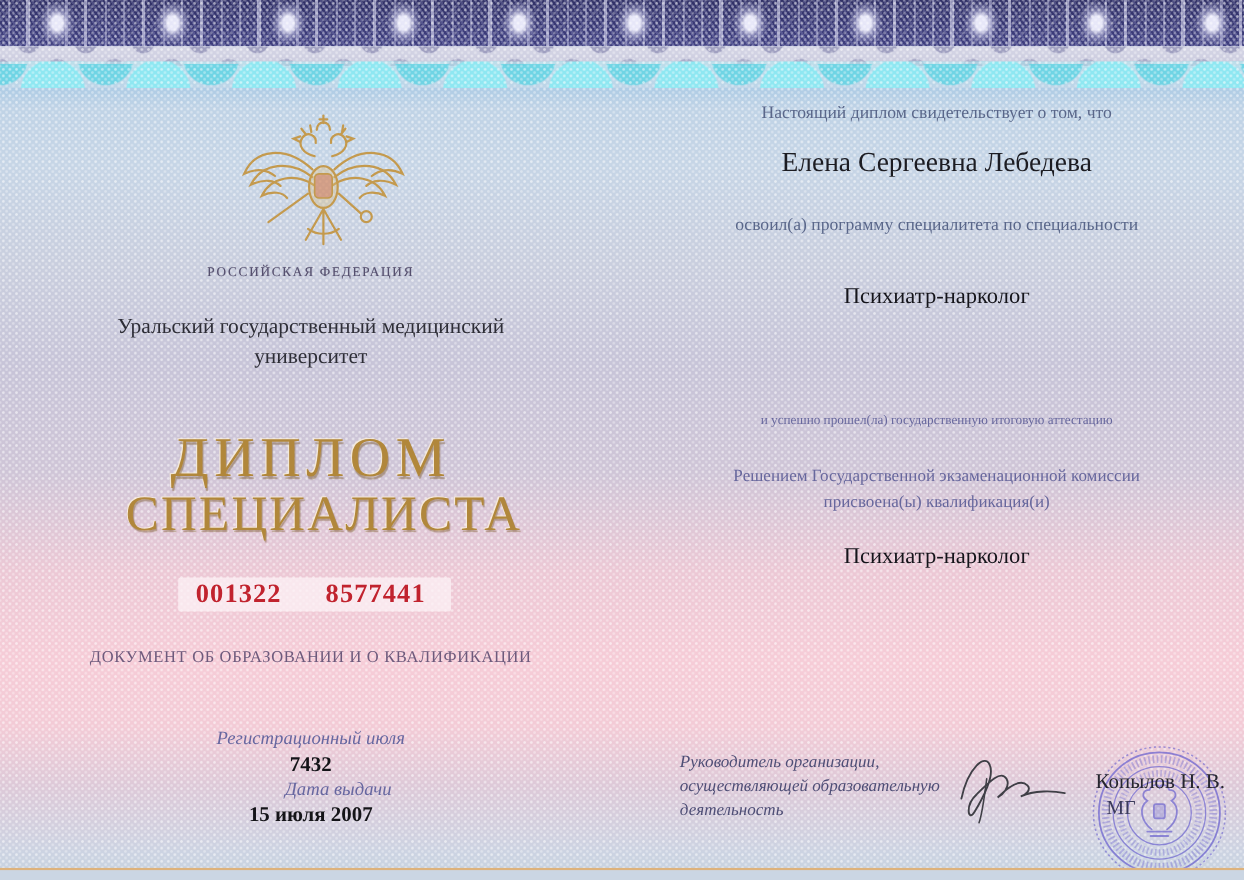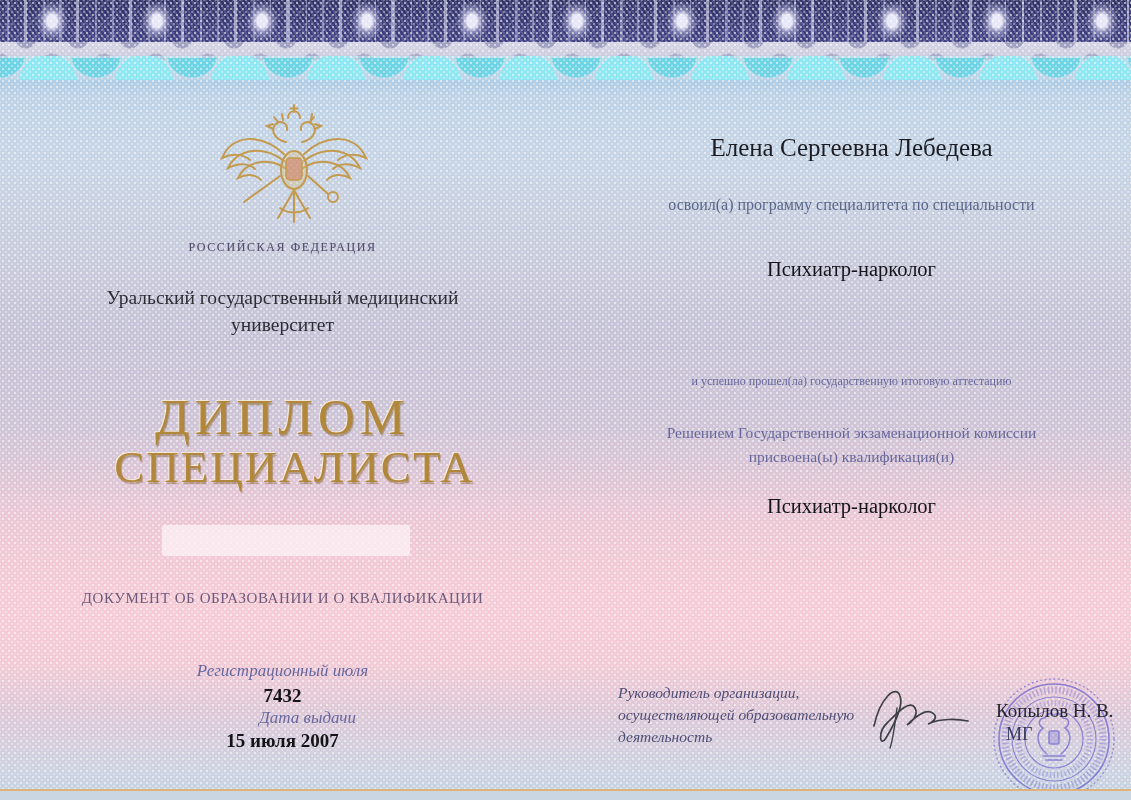--- a/index.html
+++ b/index.html
@@ -178,31 +178,36 @@
     <div class="centered country">РОССИЙСКАЯ ФЕДЕРАЦИЯ</div>
 
     <div class="university">Уральский государственный медицинский университет</div>
 
     <div class="centered diploma-title">
       <div class="line1">ДИПЛОМ</div>
       <div class="line2">СПЕЦИАЛИСТА</div>
     </div>
 
     <div class="serial-strip"></div>
+    <div class="centered serials">
+      <span>001322</span>
+      <span>8577441</span>
+    </div>
 
     <div class="centered doc-kind">ДОКУМЕНТ ОБ ОБРАЗОВАНИИ И О КВАЛИФИКАЦИИ</div>
 
     <div class="centered reg-label">Регистрационный июля</div>
     <div class="centered reg-number">7432</div>
     <div class="centered date-label">Дата выдачи</div>
     <div class="centered date-value">15 июля 2007</div>
   </div>
 
   <div class="right-page">
 
+    <div class="centered intro">Настоящий диплом свидетельствует о том, что</div>
 
     <div class="centered holder-name">Елена Сергеевна Лебедева</div>
 
     <div class="centered program-line">освоил(а) программу специалитета по специальности</div>
 
     <div class="centered specialty">Психиатр-нарколог</div>
 
     <div class="centered attestation">и успешно прошел(ла) государственную итоговую аттестацию</div>
 
     <div class="centered commission">Решением Государственной экзаменационной комиссии

